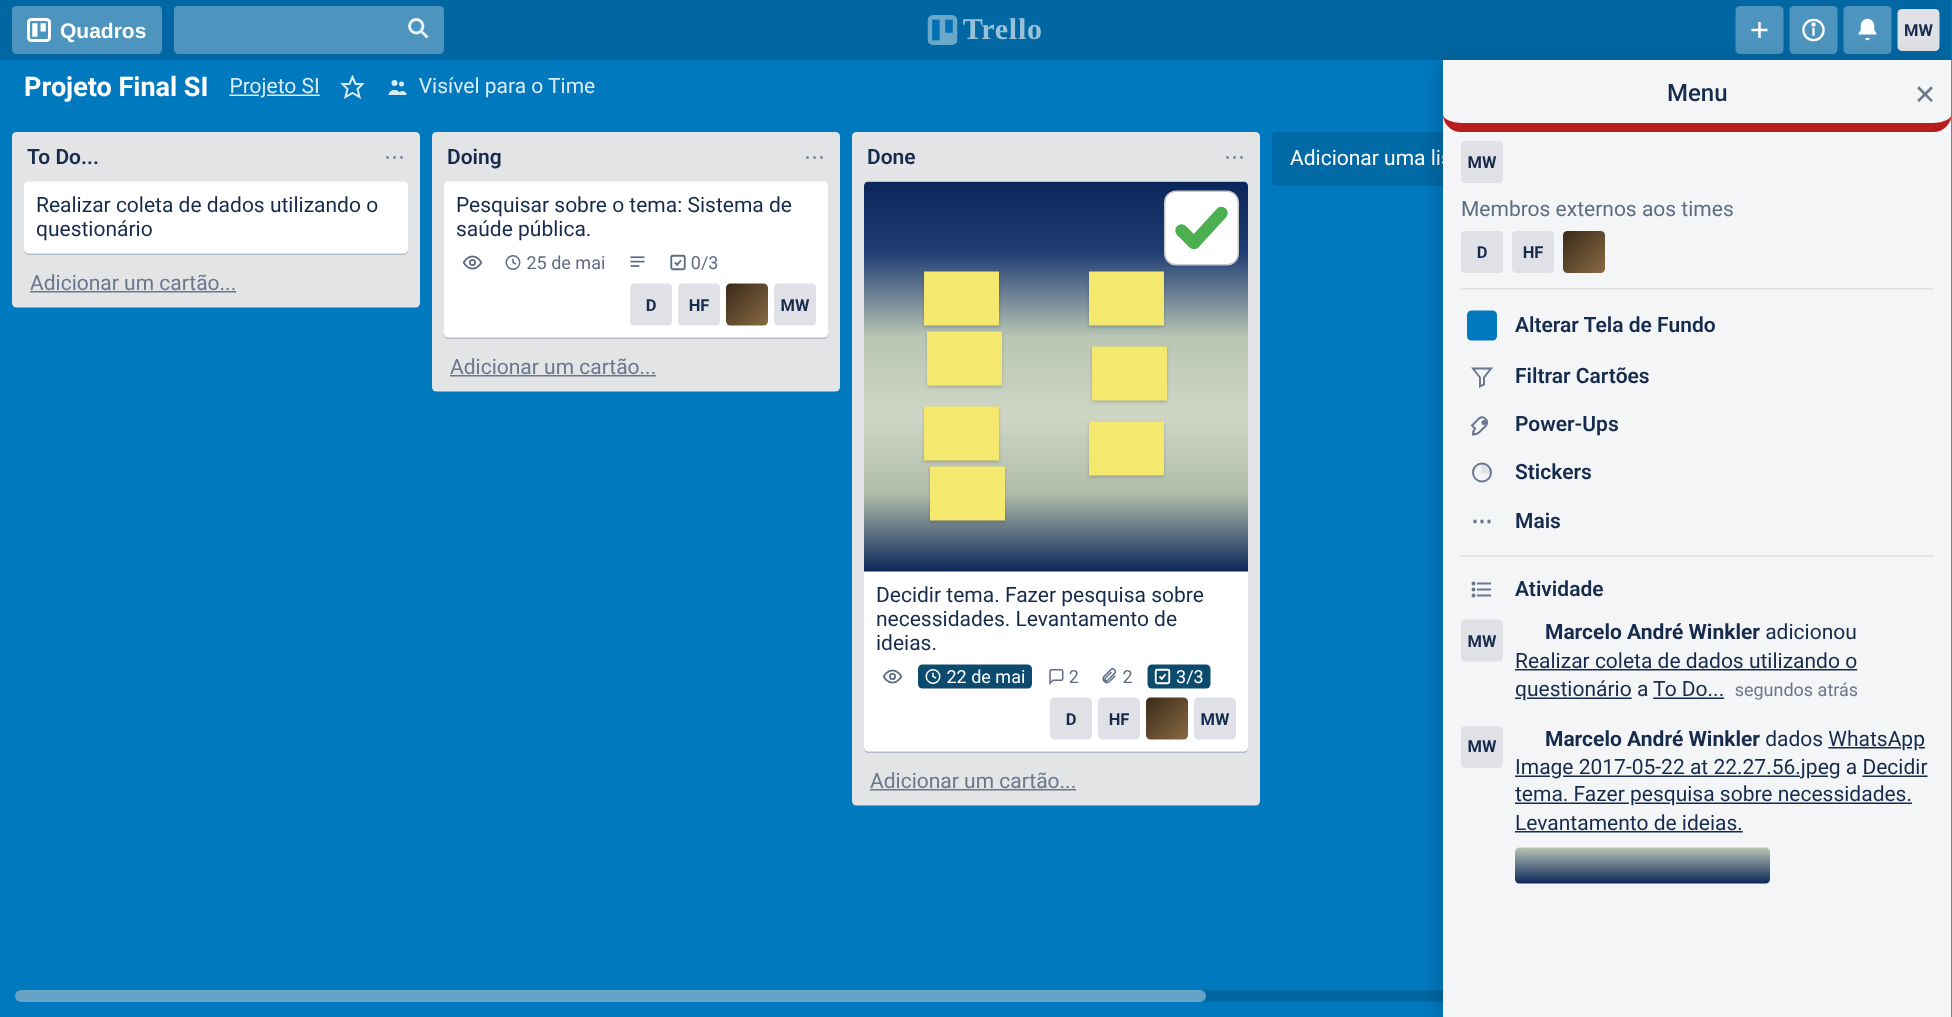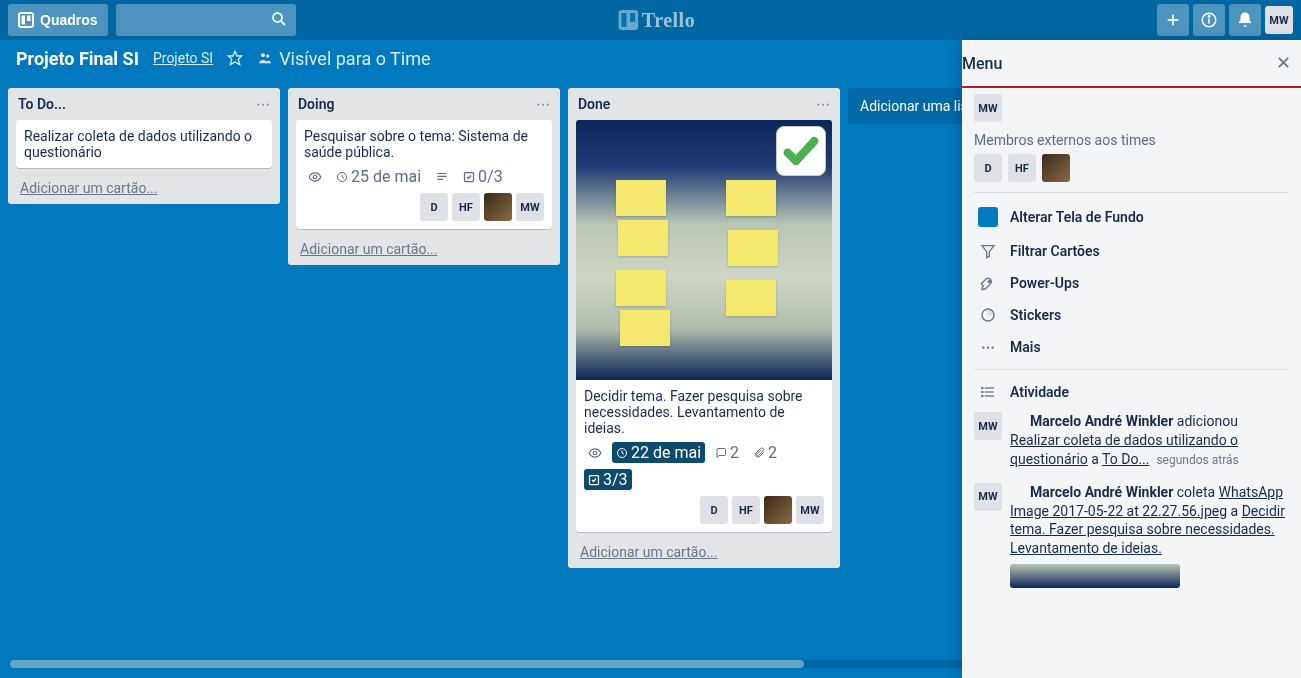--- a/index.html
+++ b/index.html
@@ -78,21 +78,21 @@
   
   .board-header {
     height: 36px;
     display: flex;
     align-items: center;
     padding: 0 16px;
     gap: 14px;
   }
   .board-title { font-size: 18px; font-weight: 700; color:#fff; }
   .board-sub { font-size: 14px; color:#fff; opacity:.85; font-weight:400; text-decoration: underline; cursor:pointer; }
-  .bh-icon { color:#fff; opacity:.85; display:flex;align-items:center;gap:6px;font-size:18px; cursor:pointer; }
+  .bh-icon { color:#fff; opacity:.85; display:flex;align-items:center;gap:6px;font-size:14px; cursor:pointer; }
   
   .board {
     position: absolute;
     top: 88px;
     left: 0;
     right: 0;
     bottom: 0;
     overflow-x: auto;
     padding: 0 8px 20px;
     white-space: nowrap;
@@ -137,21 +137,21 @@
   }
   .sticker-check {
     position:absolute;
     top:6px; right:6px;
     width:50px;height:50px;
     background:#fff;
     border-radius:8px;
     border:1px solid #c9c9c9;
     display:flex;align-items:center;justify-content:center;
   }
-  .badges { display:flex;flex-wrap:wrap;gap:6px;margin-top:6px;color:#5E6C84;font-size:16px;align-items:center; }
+  .badges { display:flex;flex-wrap:wrap;gap:6px;margin-top:6px;color:#5E6C84;font-size:12px;align-items:center; }
   .badge { display:flex;align-items:center;gap:3px; padding:1px 4px; border-radius:3px; }
   .badge.green { background:#0c4a6e; color:#fff; }
   .card-members { display:flex;justify-content:flex-end;gap:4px;margin-top:6px; }
   .add-card { padding:8px 12px; color:#6B778C; font-size:14px; cursor:pointer;text-decoration:underline; }
   .add-list {
     flex:0 0 272px;
     width:272px;
     background: rgba(0,0,0,.12);
     color:#fff;
     border-radius:3px;
@@ -168,23 +168,24 @@
     right:0;
     bottom:0;
     width:339px;
     background:#F4F5F7;
     box-shadow:-4px 0 12px rgba(0,0,0,.15);
     display:flex;
     flex-direction:column;
   }
   .rmenu-header {
     height:48px;
-    display:flex;align-items:center;
+    display:flex;align-items:center;justify-content:center;
     position:relative;
-    border-bottom:2px solid #b91c1c;
+    border-bottom:6px solid #b91c1c;
+    border-radius:12px;
   }
   .rmenu-title { font-size:16px; font-weight:500; color:#172B4D; }
   .rmenu-close { position:absolute;right:10px;top:12px;color:#6B778C;font-size:18px;cursor:pointer; }
   .rmenu-body { flex:1; overflow-y:auto; padding:0 12px 12px; }
   .section-label { color:#5E6C84; font-size:14px; margin:8px 0 6px; }
   .member-row { display:flex; gap:6px; margin-bottom:10px; }
   .add-members-box {
     background:#fff;
     border:none;
     box-shadow:0 1px 0 rgba(9,30,66,.13);
@@ -533,20 +534,20 @@
       <div class="activity-item">
         <div class="avatar sm">MW</div>
         <div class="txt">
           <span class="name">Marcelo André Winkler</span><span> adicionou </span><span class="link">Realizar coleta de dados utilizando o questionário</span><span> a </span><span class="link">To Do...</span>
           &nbsp;<span class="when">segundos atrás</span>
         </div>
       </div>
       <div class="activity-item">
         <div class="avatar sm">MW</div>
         <div class="txt">
-          <span class="name">Marcelo André Winkler</span><span> coleta </span><span class="link">WhatsApp Image 2017-05-22 at 22.27.56.jpeg</span><span> a </span><span class="link">Decidir tema. Fazer pesquisa sobre necessidades. Levantamento de ideias.</span>
+          <span class="name">Marcelo André Winkler</span><span> dados </span><span class="link">WhatsApp Image 2017-05-22 at 22.27.56.jpeg</span><span> a </span><span class="link">Decidir tema. Fazer pesquisa sobre necessidades. Levantamento de ideias.</span>
           <div class="activity-thumb"></div>
         </div>
       </div>
     </div>
 
   </div>
 </div>
 
 </body></html>

